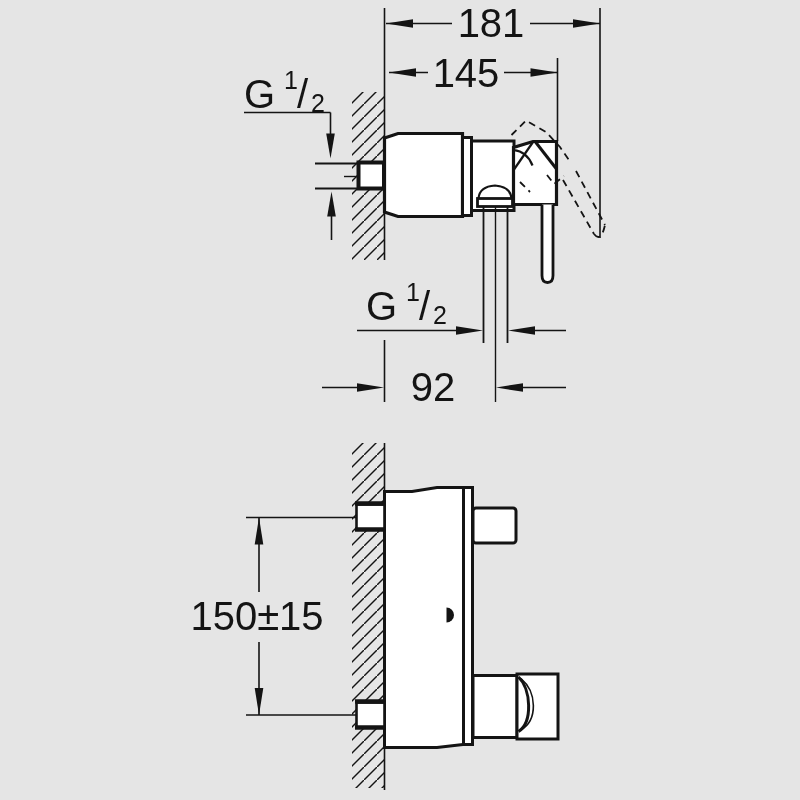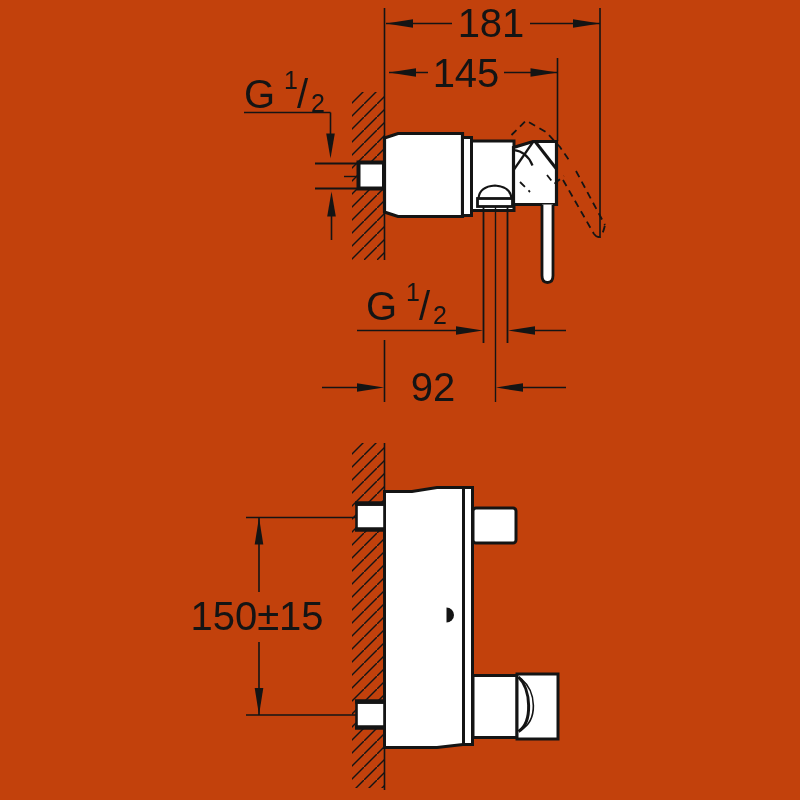--- a/index.html
+++ b/index.html
@@ -4,21 +4,21 @@
 <style>
   html, body {
     margin: 0;
     padding: 0;
     background: #ffffff;
   }
   .stage {
     position: relative;
     width: 800px;
     height: 800px;
-    background: #c2410c;
+    background: #e5e5e5;
     overflow: hidden;
     font-family: "Liberation Sans", sans-serif;
   }
   svg { display: block; }
   .thin   { stroke: #141414; stroke-width: 1.6; fill: none; }
   .thin14 { stroke: #141414; stroke-width: 1.4; fill: none; }
   .med    { stroke: #141414; stroke-width: 2.2; fill: none; }
   .bold   { stroke: #141414; stroke-width: 3;   fill: #ffffff; }
   .bold32 { stroke: #141414; stroke-width: 3.2; fill: #ffffff; }
   .bold-nf{ stroke: #141414; stroke-width: 3;   fill: none; }

